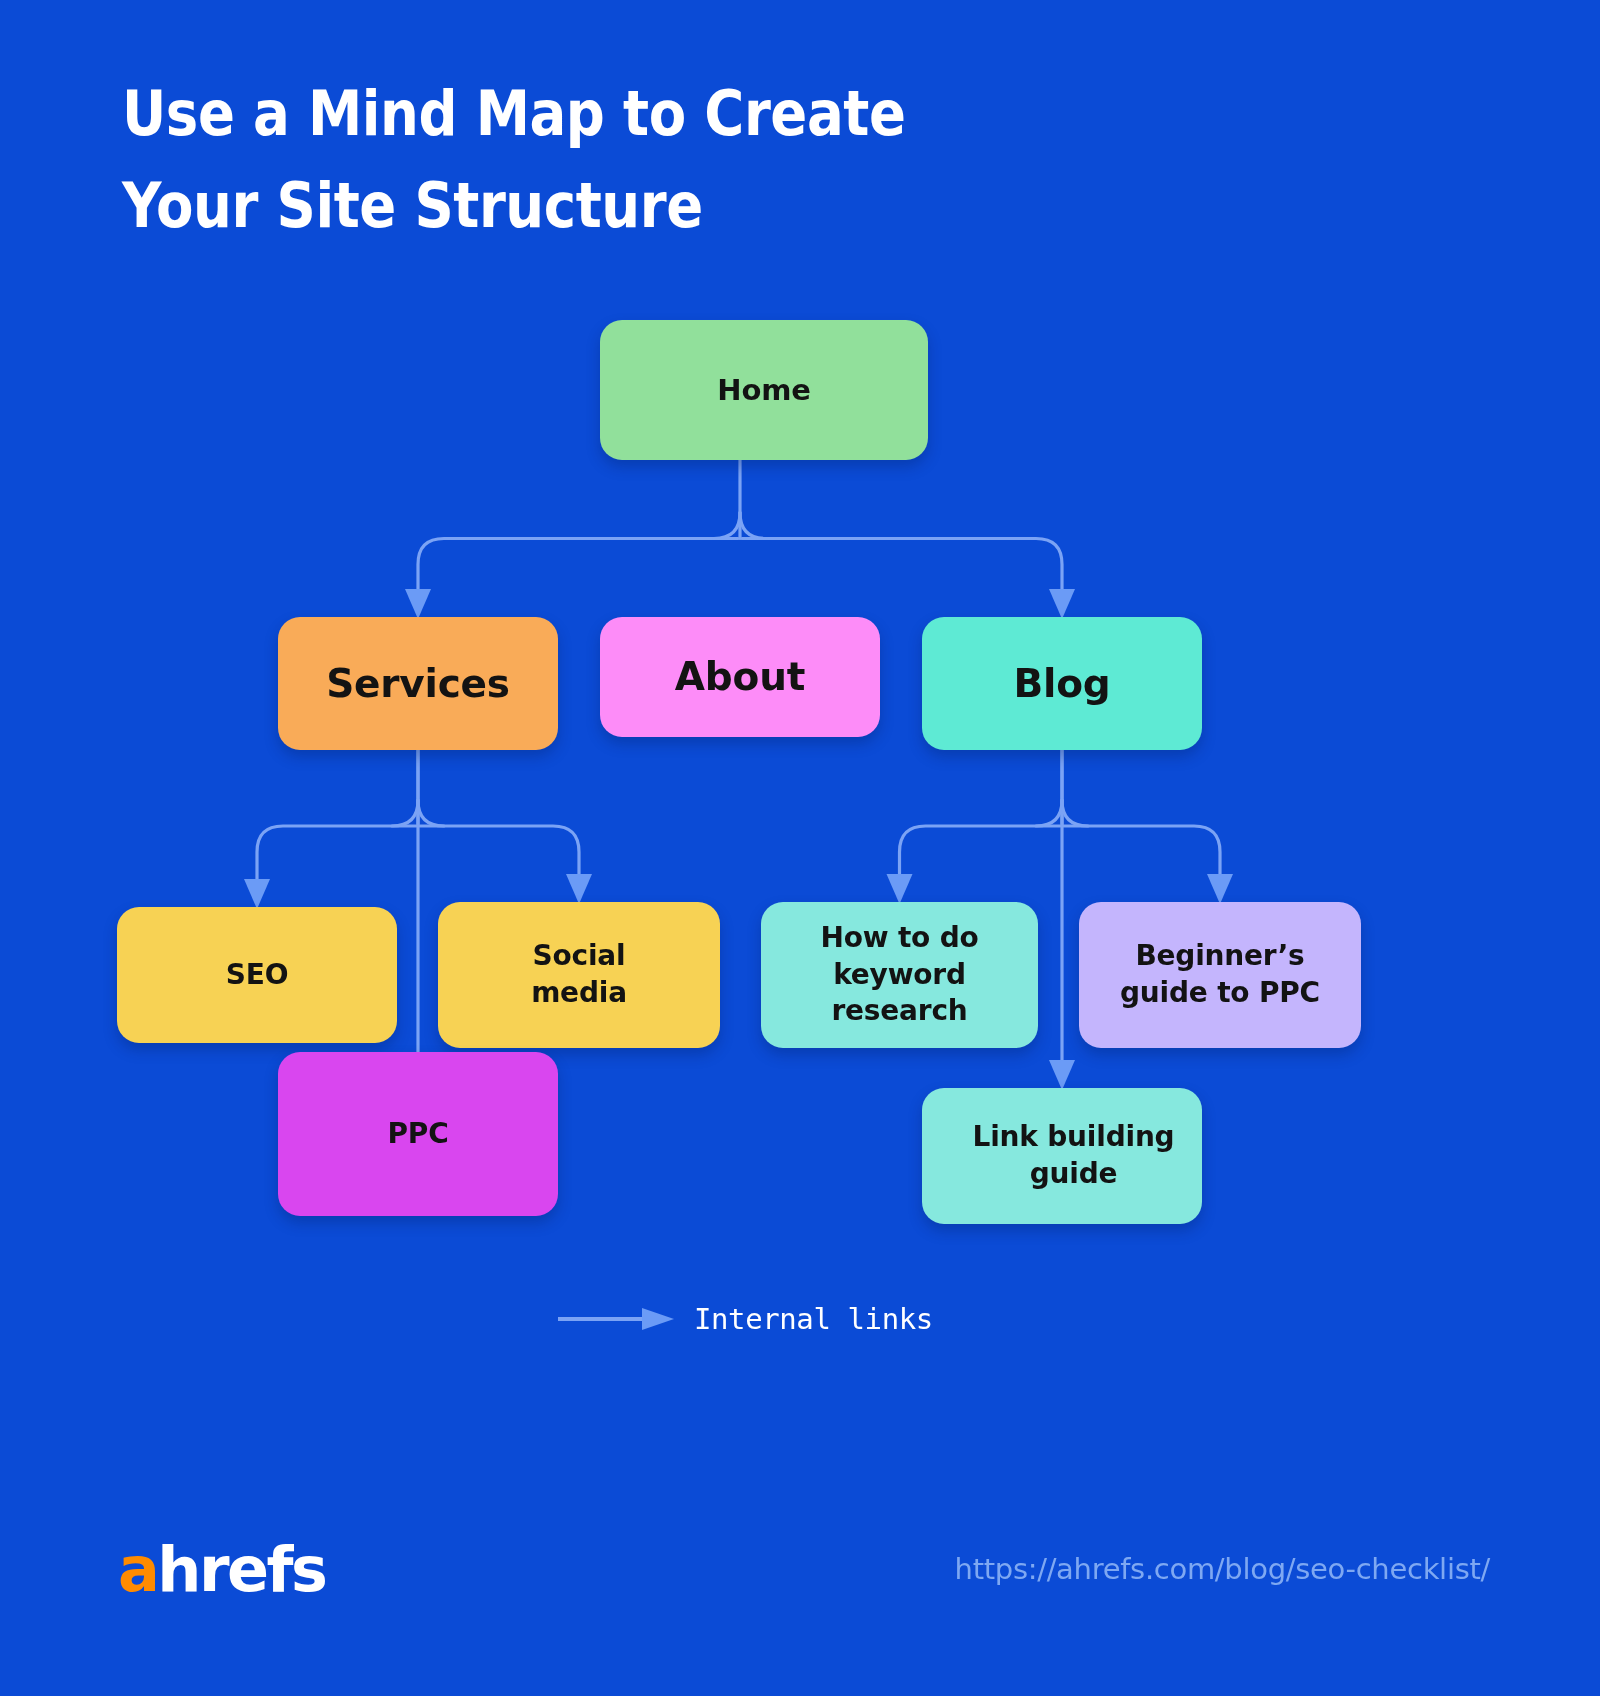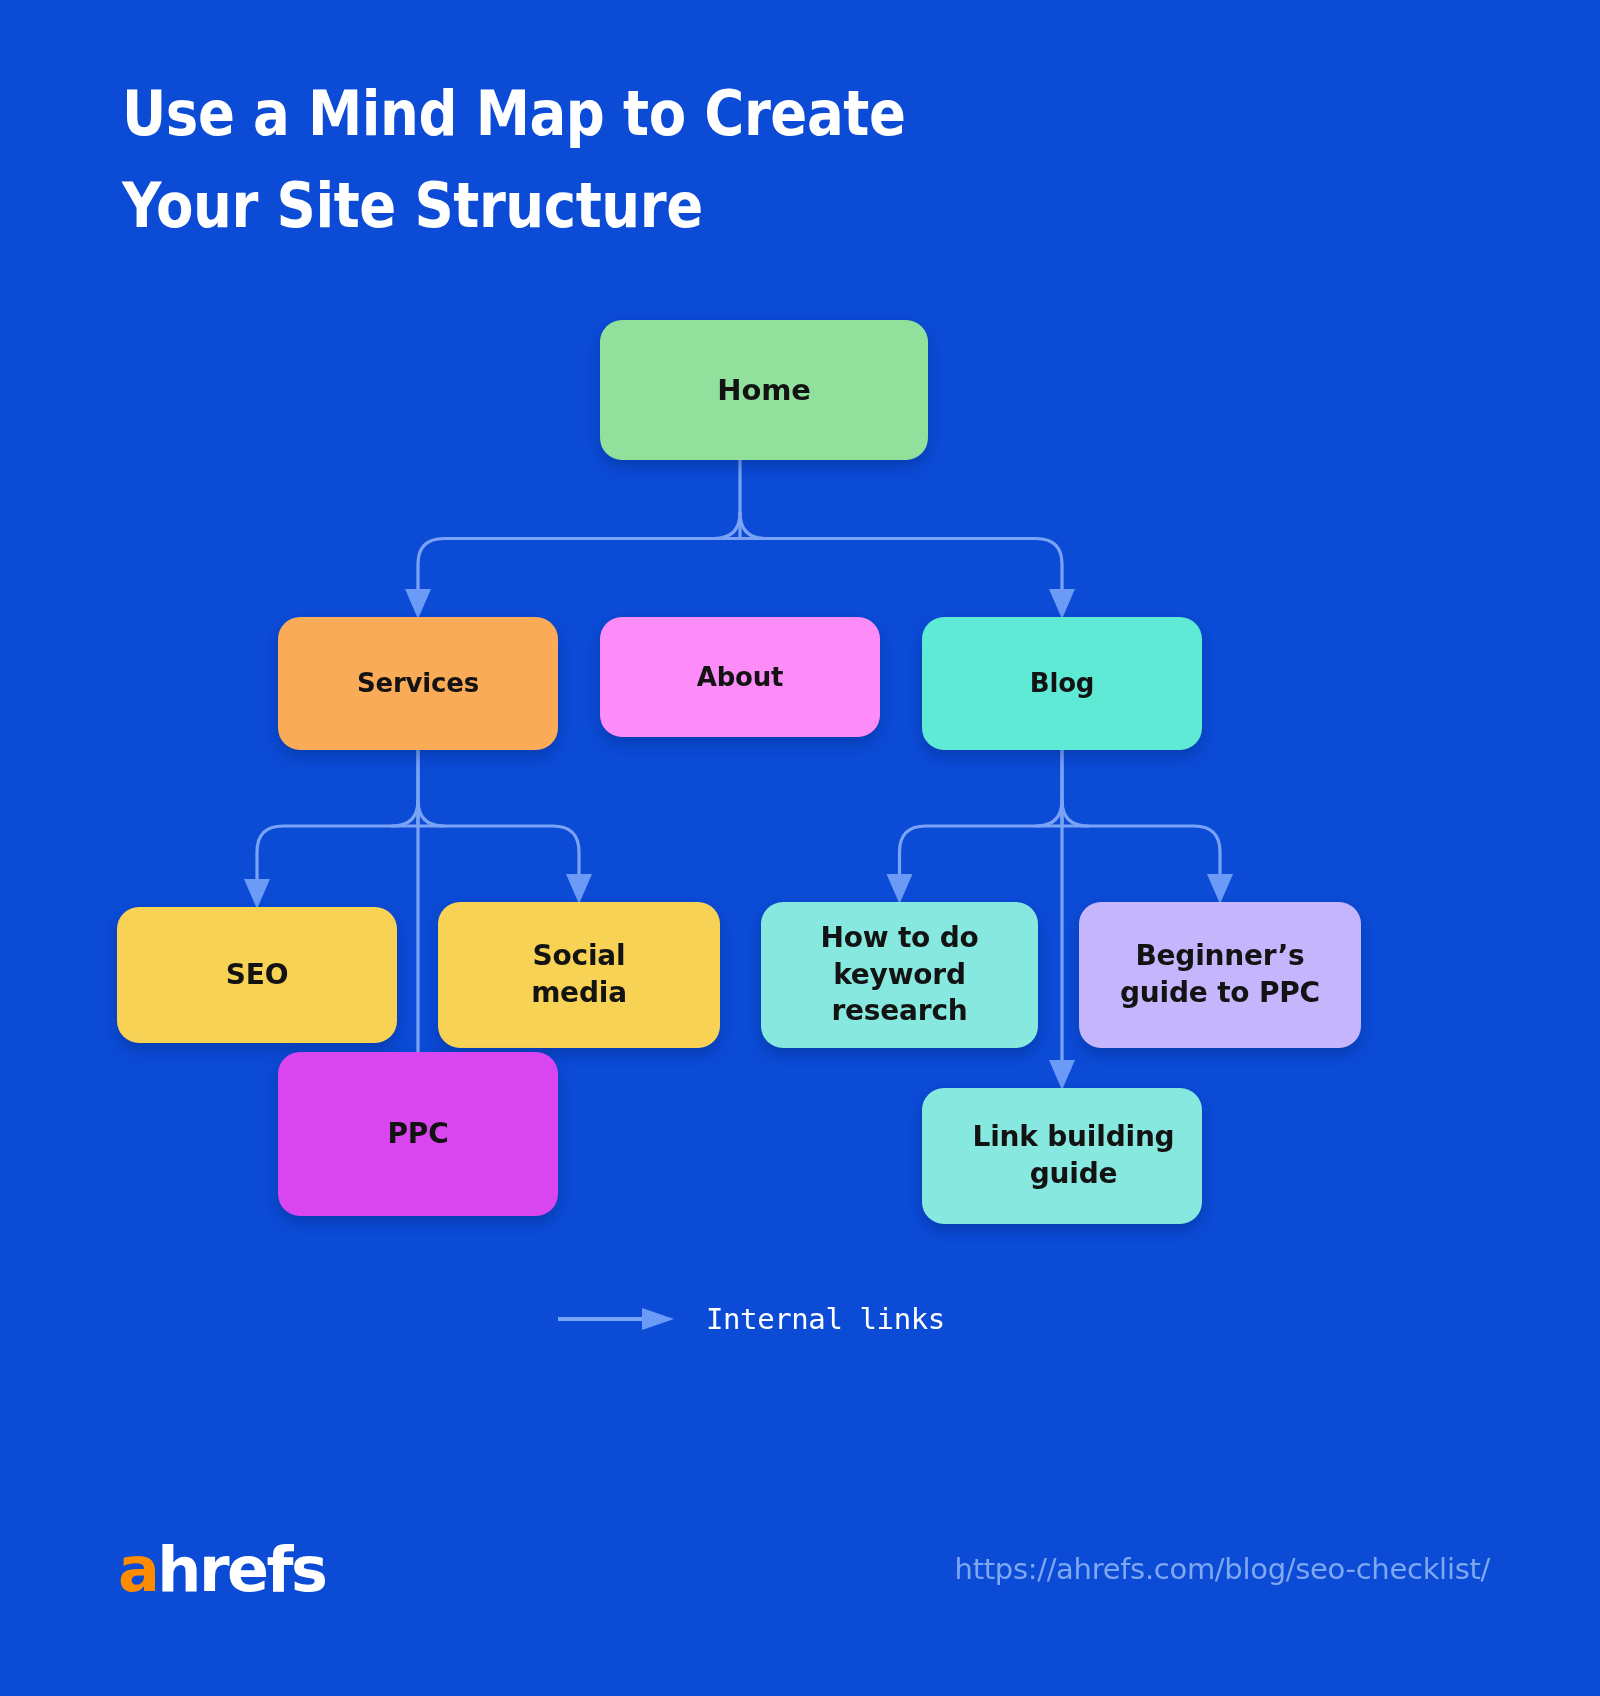--- a/index.html
+++ b/index.html
@@ -59,33 +59,33 @@
     font-size: 27px;
     line-height: 1.32;
     letter-spacing: -0.2px;
     box-shadow: 0 7px 14px rgba(3, 30, 95, 0.30);
     padding: 6px 10px;
     white-space: pre-line;
     z-index: 3;
   }
 
   .node.lvl1 { font-size: 29px; }
-  .node.lvl2 { font-size: 26px; }
+  .node.lvl2 { font-size: 39px; }
   .node.lvl3 { font-size: 28px; }
 
   
   .legend {
     position: absolute;
     left: 558px;
     top: 1296px;
     width: 420px;
     height: 46px;
     display: flex;
     align-items: center;
-    gap: 30px;
+    gap: 18px;
     z-index: 3;
   }
   .legend-arrow { width: 118px; height: 26px; display: block; }
   .legend-label {
     color: #ffffff;
     font-family: "DejaVu Sans Mono", monospace;
     font-size: 29px;
     letter-spacing: -0.4px;
     white-space: nowrap;
   }

